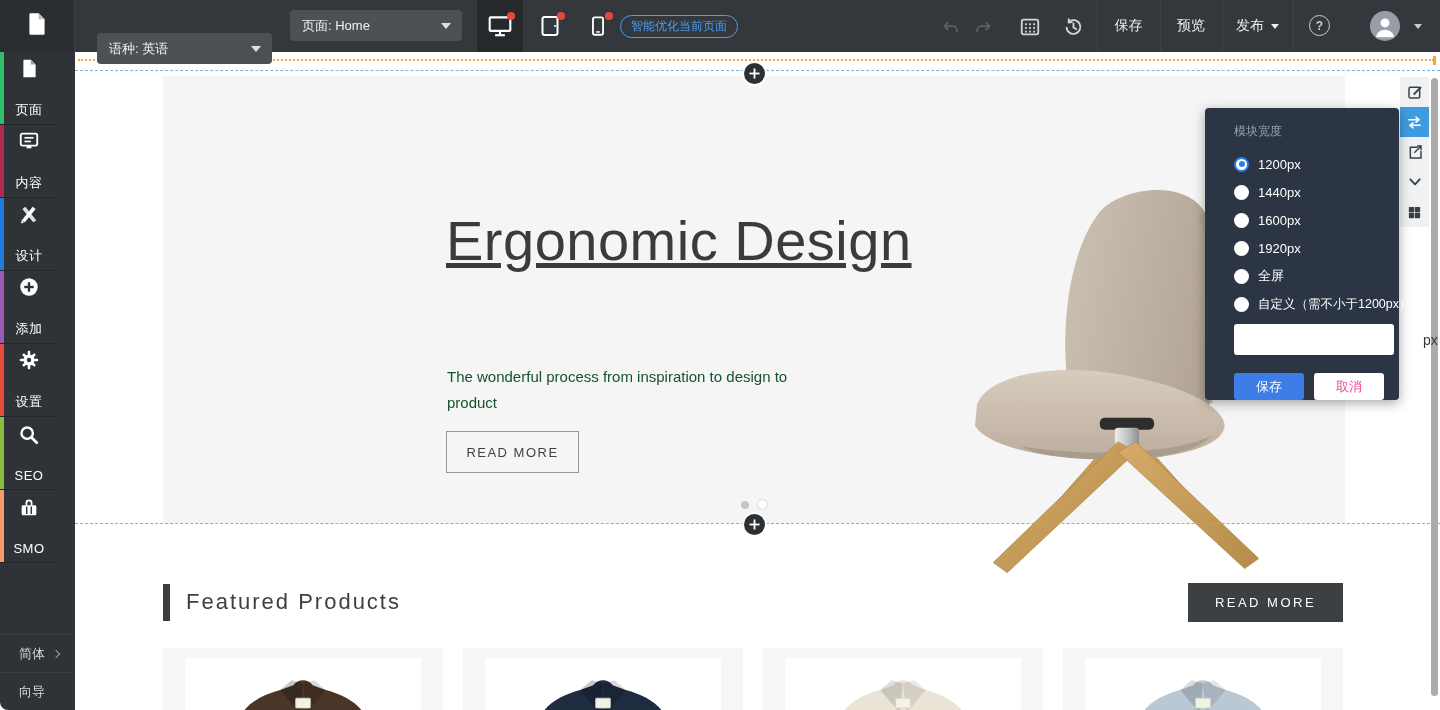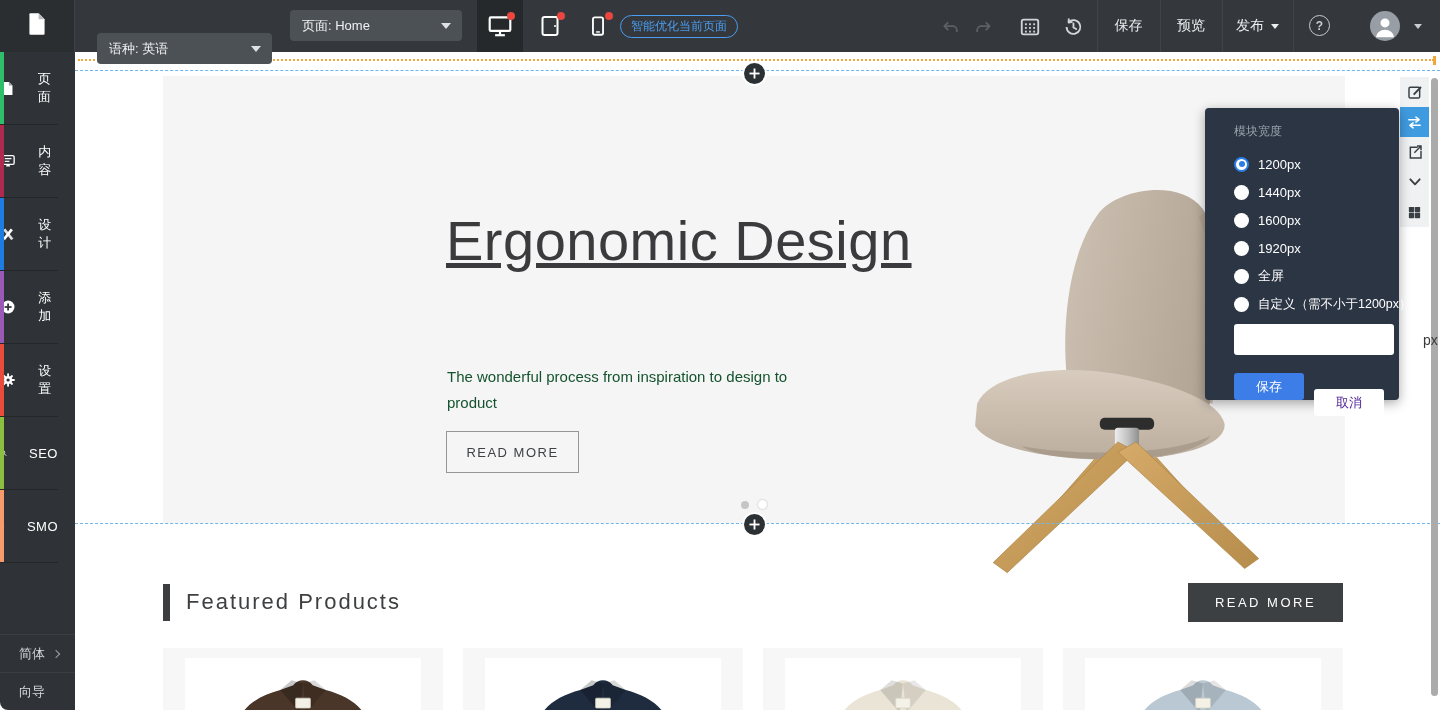--- a/index.html
+++ b/index.html
@@ -34,21 +34,21 @@
                  display:flex; align-items:center; justify-content:center; cursor:pointer; }
   .avatar { position:absolute; left:1370px; top:11px; width:30px; height:30px; border-radius:50%;
             background:#989ea5; overflow:hidden; cursor:pointer; }
   .avatar-caret { position:absolute; left:1414px; top:24px; width:0; height:0;
                   border-left:4.5px solid transparent; border-right:4.5px solid transparent; border-top:5.5px solid #c9ccd0; cursor:pointer; }
 
   
   .sidebar { position:absolute; left:0; top:52px; width:75px; height:658px; background:#2f3337; z-index:30;
              border-radius:0 0 0 8px; }
   .side-item { position:relative; width:58px; height:73px; border-bottom:1px solid rgba(0,0,0,0.22);
-               display:flex; flex-direction:row; align-items:center; justify-content:center; gap:22px; cursor:pointer; }
+               display:flex; flex-direction:column; align-items:center; justify-content:center; gap:22px; cursor:pointer; }
   .side-item::before { content:""; position:absolute; left:0; top:0; width:4px; height:100%; background:var(--accent,#555); }
   .side-label { color:#fff; font-size:13px; letter-spacing:0.5px; }
   .side-footer { position:absolute; left:0; bottom:0; width:75px; }
   .side-foot-row { height:38px; border-top:1px solid #3a3e42; color:#d6d8da; font-size:13px;
                    display:flex; align-items:center; padding-left:19px; cursor:pointer; gap:8px; }
   .chev-r { width:6px; height:6px; border-right:1.5px solid #9aa0a5; border-top:1.5px solid #9aa0a5; transform:rotate(45deg); }
 
   
   .canvas { position:absolute; left:75px; top:52px; width:1365px; height:658px; background:#fff; }
   .guide-orange { position:absolute; left:78px; top:59px; width:1356px; border-top:2px dotted #f2a63b; z-index:5; }
@@ -101,21 +101,21 @@
   .wopt.selected .radio::after { content:""; position:absolute; left:2.5px; top:2.5px; width:6px; height:6px;
                                  border-radius:50%; background:#2b7de8; }
   .wopt-label { color:#fff; font-size:13px; white-space:nowrap; }
   .winput-wrap { margin-top:6px; width:160px; height:31px; background:#fff; border-radius:3px;
                  display:flex; align-items:center; }
   .winput { flex:1; border:none; outline:none; height:27px; padding:0 4px 0 9px; font-size:13px; background:transparent; }
   .wunit { color:#3a3a3a; font-size:14px; padding-right:10px; }
   .wbtns { margin-top:18px; display:flex; gap:10px; }
   .wbtn { width:79px; height:27px; border:none; border-radius:3px; font-size:13px; cursor:pointer; }
   .wbtn-save { background:#3d7de8; color:#fff; }
-  .wbtn-cancel { background:#fff; color:#4c1d95;margin-top:16px; }
+  .wbtn-cancel { background:#fff; color:#ec4899; }
 </style>
 </head>
 <body>
 
 <div class="stage">
 
   <div class="topbar">
     <div class="logo-block">
       <span>
         <svg width="26" height="26" viewBox="0 0 24 24">

